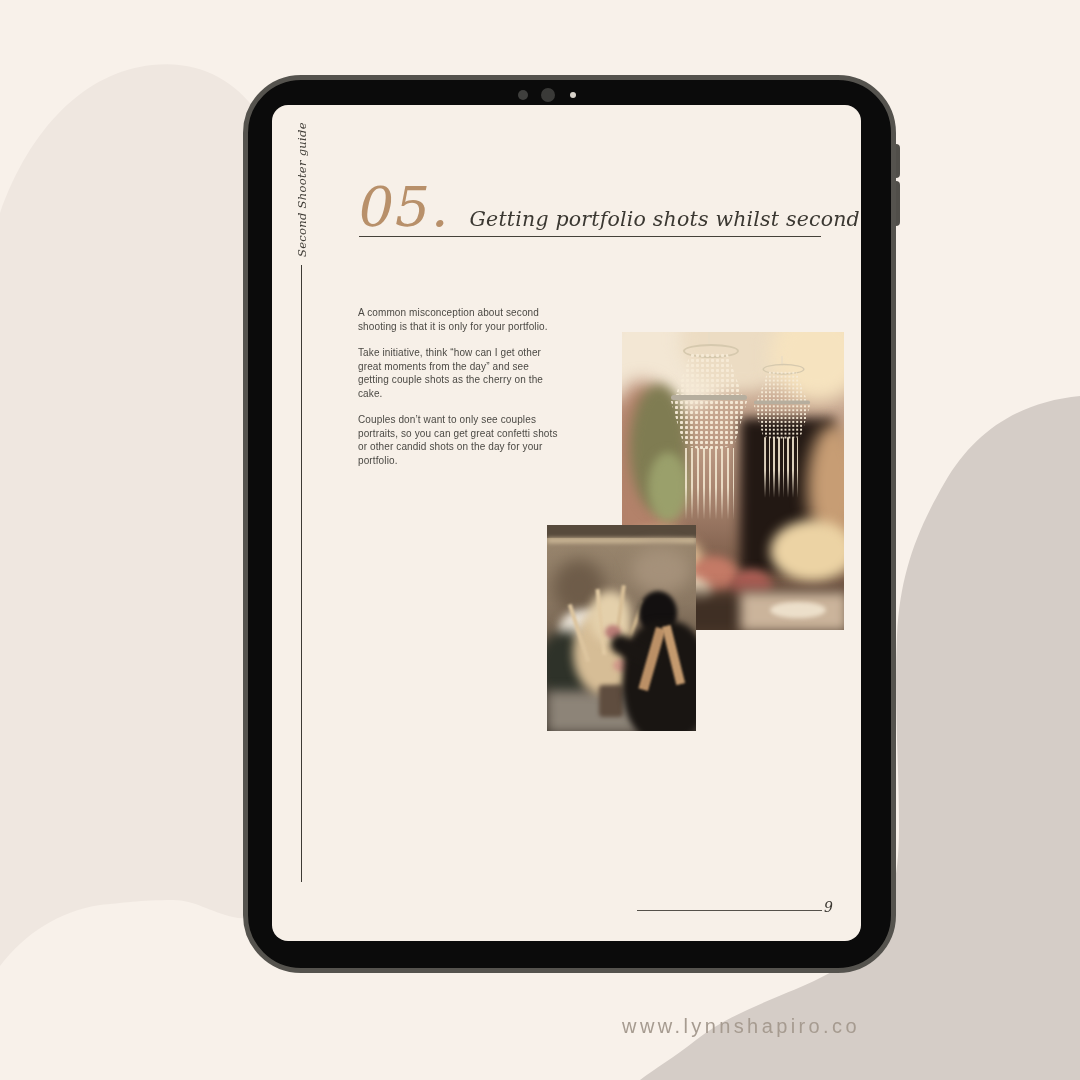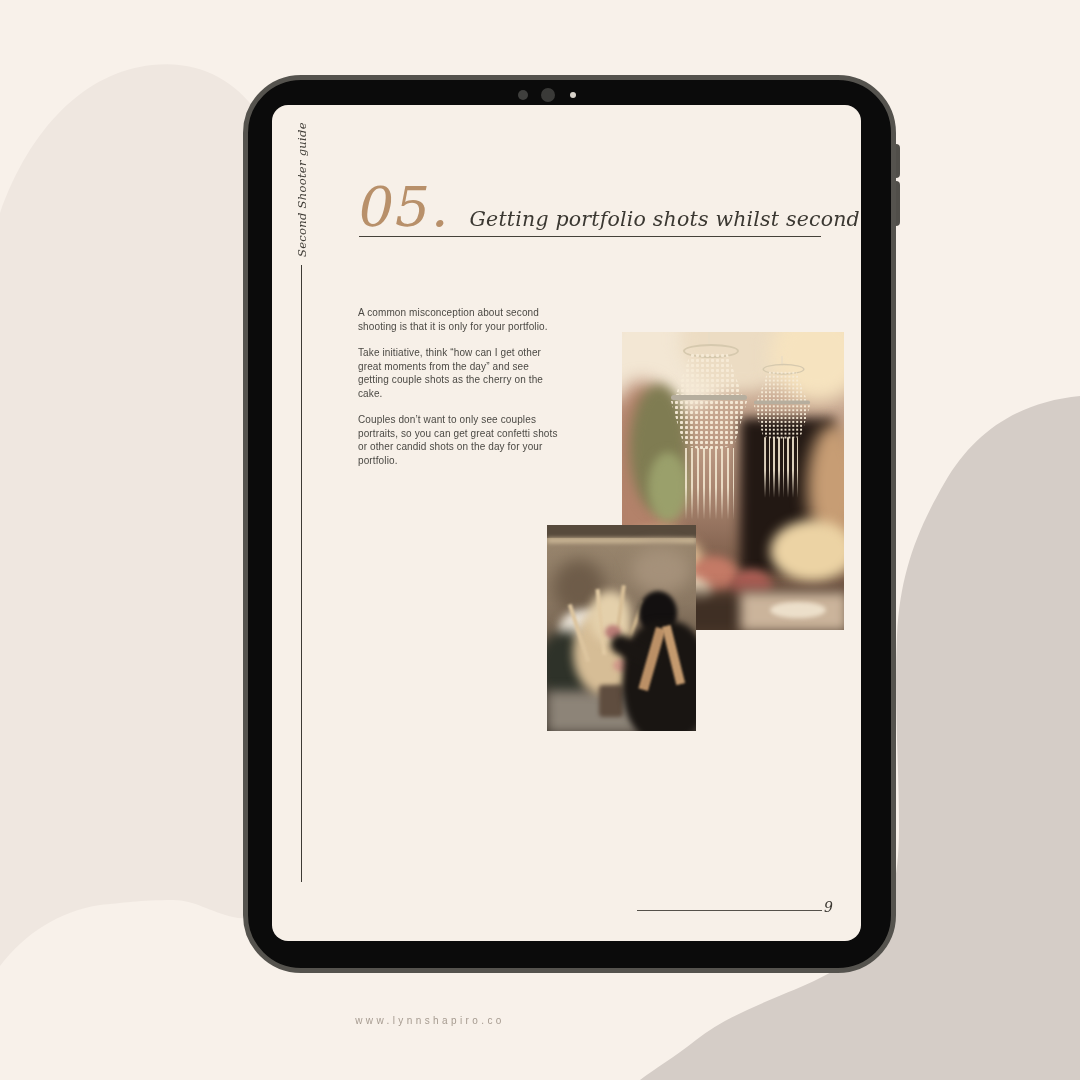--- a/index.html
+++ b/index.html
@@ -62,22 +62,22 @@
   .skirt{
     background:repeating-linear-gradient(90deg,rgba(241,229,206,.9) 0 2px,rgba(241,229,206,0) 2px 6px);
     -webkit-mask-image:linear-gradient(#000 55%,transparent 100%);
     mask-image:linear-gradient(#000 55%,transparent 100%);
   }
   
   #footer-rule{left:365px;top:805px;width:185px;height:0;border-top:1px solid #55514a;}
   #page-number{left:552px;top:794px;font-family:"DejaVu Serif",serif;
     font-style:italic;font-size:14px;color:#3b3832;}
   #website{
-    left:0;top:1015px;width:860px;text-align:center;z-index:3;
-    font-size:10px;letter-spacing:3.4px;color:#a throw;
+    left:0;top:1015px;width:860px;text-align:right;z-index:3;
+    font-size:20px;letter-spacing:3.4px;color:#a throw;
   }
   #website{color:#a69b90;}
 </style>
 </head>
 <body>
 
 <svg id="bg-blobs" class="abs" width="1080" height="1080" viewBox="0 0 1080 1080" aria-hidden="true">
   <path fill="#efe7e0" d="M0,213 C30,128 85,72 152,65 C205,59 242,86 264,122
        L264,905 C258,918 246,920 233,917 C210,912 195,900 173,900
        C140,900 122,903 100,905 C60,911 25,933 0,966 Z"></path>

